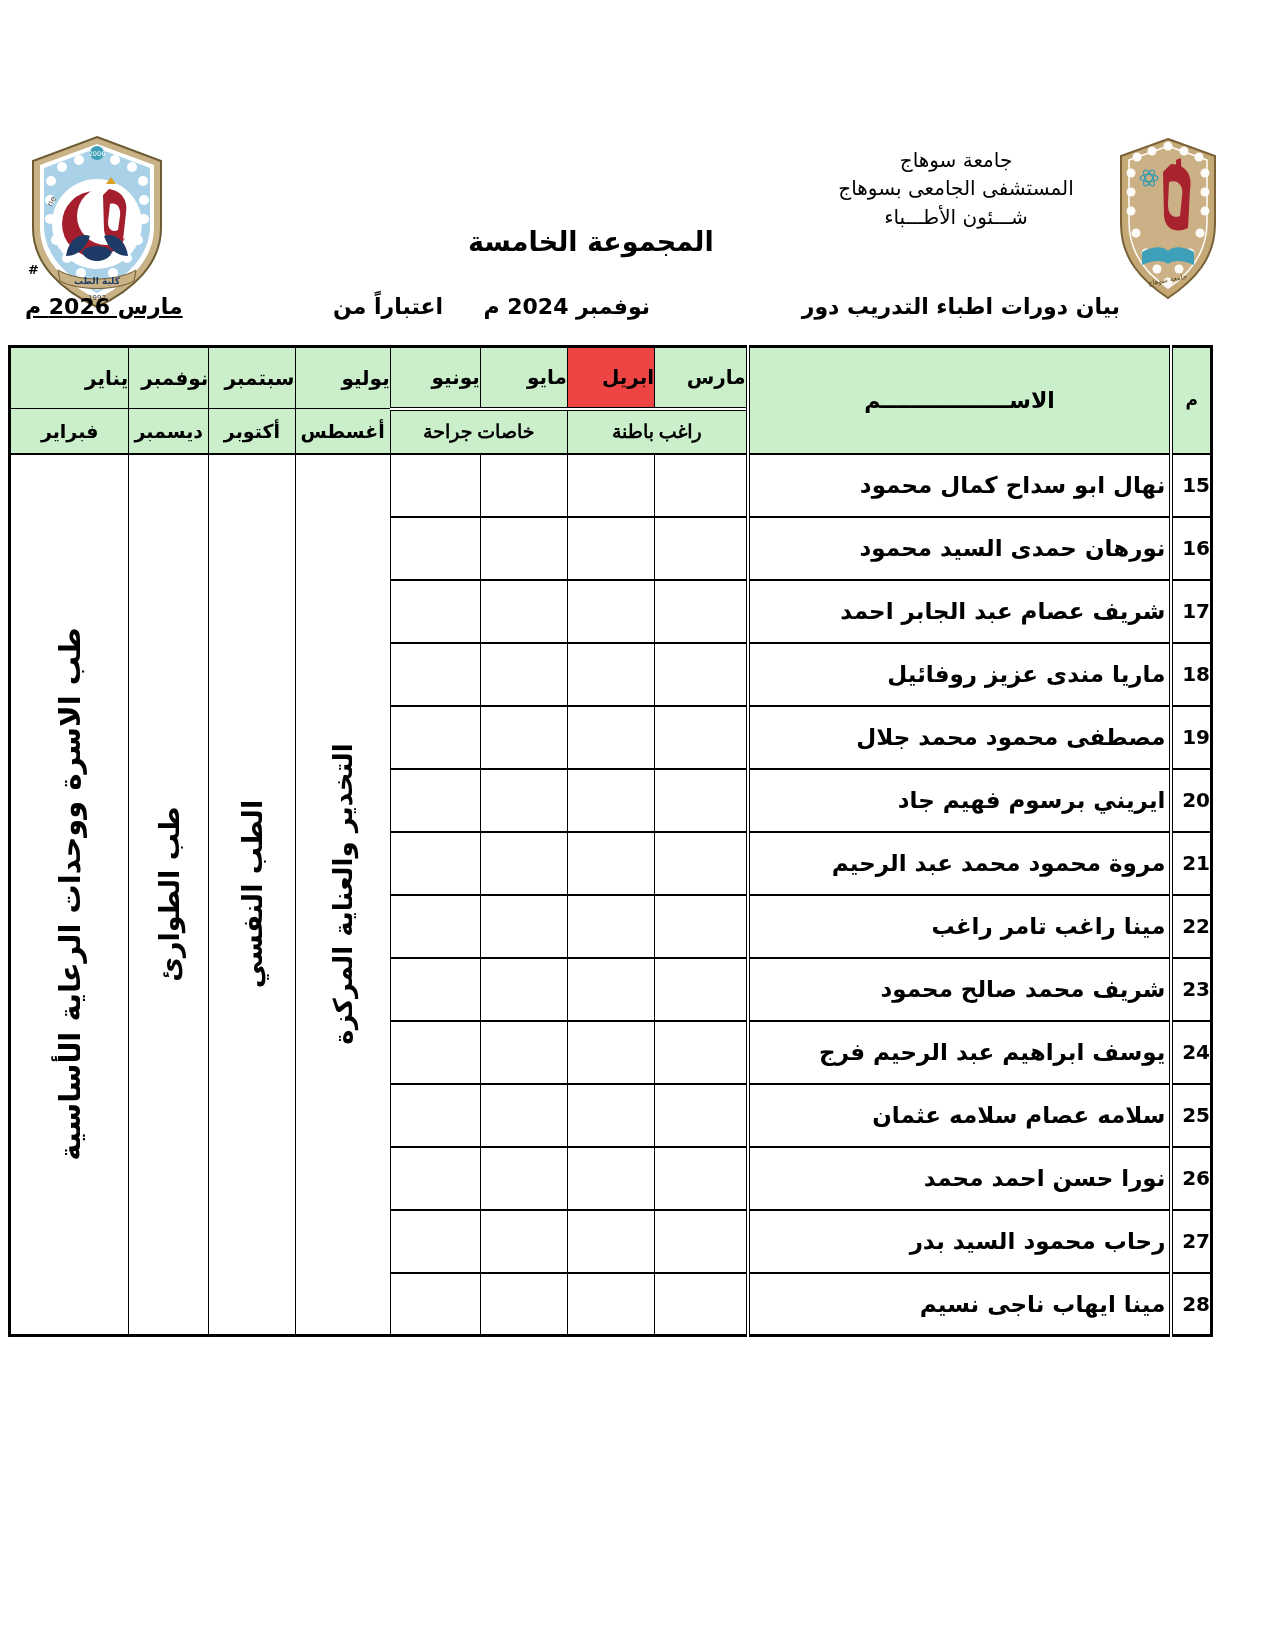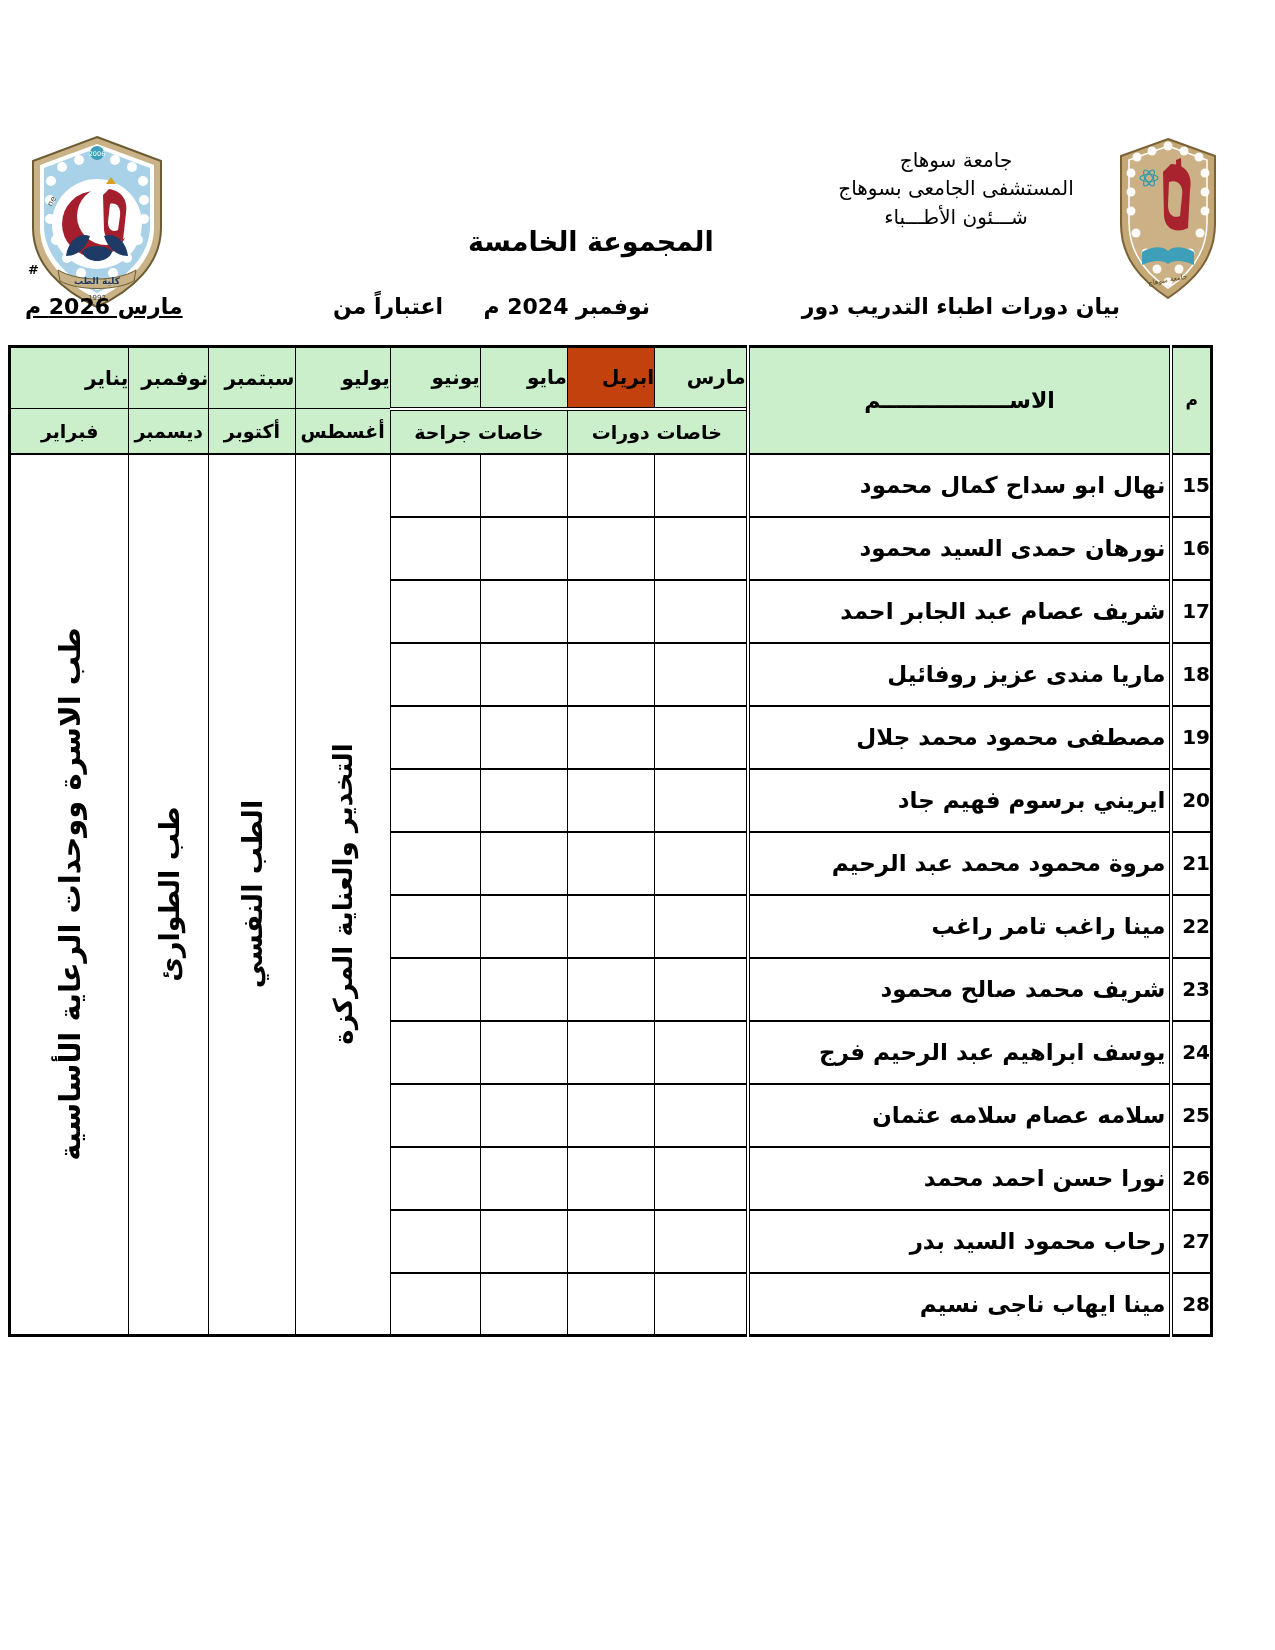--- a/index.html
+++ b/index.html
@@ -52,21 +52,21 @@
   }
   .roster td{background:#fff;}
   tr.hrow1{height:62px;}
   tr.hrow2{height:45px;}
   .roster tbody tr{height:63px;}
   .roster tbody td{border-top-width:2.5px;border-bottom-width:2.5px;}
   th.num-h,td.num{width:40px;}
   th.name-h,td.name{width:423px;}
   th.m1{font-size:20px;text-align:right;}
   th.m2{font-size:19px;}
-  th.spec{font-size:19px;}
+  th.spec{font-size:19px;font-family:Liberation Serif, serif;}
   th.num-h{font-size:17px;}
   th.name-h{font-size:22px;}
   
   th.name-h,td.name{border-left:4px double #000;border-right:4px double #000;}
   th.dblbot{border-bottom:4px double #000;}
   td.num{font-size:20px;font-weight:bold;text-align:center;vertical-align:middle;padding-left:34px;}
   td.name{
     font-size:23px;font-weight:bold;text-align:right;vertical-align:middle;
     padding-right:4px;white-space:nowrap;
   }
@@ -204,30 +204,30 @@
       <col style="width:95px">
         <col style="width:86px">
         <col style="width:80px">
         <col style="width:119px">
     </colgroup>
     <thead>
       <tr class="hrow1">
         <th class="num-h hdr" rowspan="2" style="background: rgb(203, 238, 203);">م</th>
         <th class="name-h hdr" rowspan="2" style="background: rgb(203, 238, 203);">الاســـــــــــــــــم</th>
         <th class="m1 hdr dblbot" style="background: rgb(203, 238, 203);">مارس</th>
-        <th class="m1 hdr dblbot" style="background: #c2410c;">ابريل</th>
+        <th class="m1 hdr dblbot" style="background: #ef4444;">ابريل</th>
         <th class="m1 hdr dblbot" style="background: rgb(203, 238, 203);">مايو</th>
         <th class="m1 hdr dblbot" style="background: rgb(203, 238, 203);">يونيو</th>
         <th class="m1 hdr" style="background: rgb(203, 238, 203);">يوليو</th>
         <th class="m1 hdr" style="background: rgb(203, 238, 203);">سبتمبر</th>
         <th class="m1 hdr" style="background: rgb(203, 238, 203);">نوفمبر</th>
         <th class="m1 hdr" style="background: rgb(203, 238, 203);">يناير</th>
       </tr>
       <tr class="hrow2">
-        <th class="spec hdr" colspan="2" style="background: rgb(203, 238, 203);">خاصات دورات</th>
+        <th class="spec hdr" colspan="2" style="background: rgb(203, 238, 203);">راغب باطنة</th>
         <th class="spec hdr" colspan="2" style="background: rgb(203, 238, 203);">خاصات جراحة</th>
         <th class="m2 hdr" style="background: rgb(203, 238, 203);">أغسطس</th>
         <th class="m2 hdr" style="background: rgb(203, 238, 203);">أكتوبر</th>
         <th class="m2 hdr" style="background: rgb(203, 238, 203);">ديسمبر</th>
         <th class="m2 hdr" style="background: rgb(203, 238, 203);">فبراير</th>
       </tr>
     </thead>
     <tbody>
         <tr>
           <td class="num">15</td>

